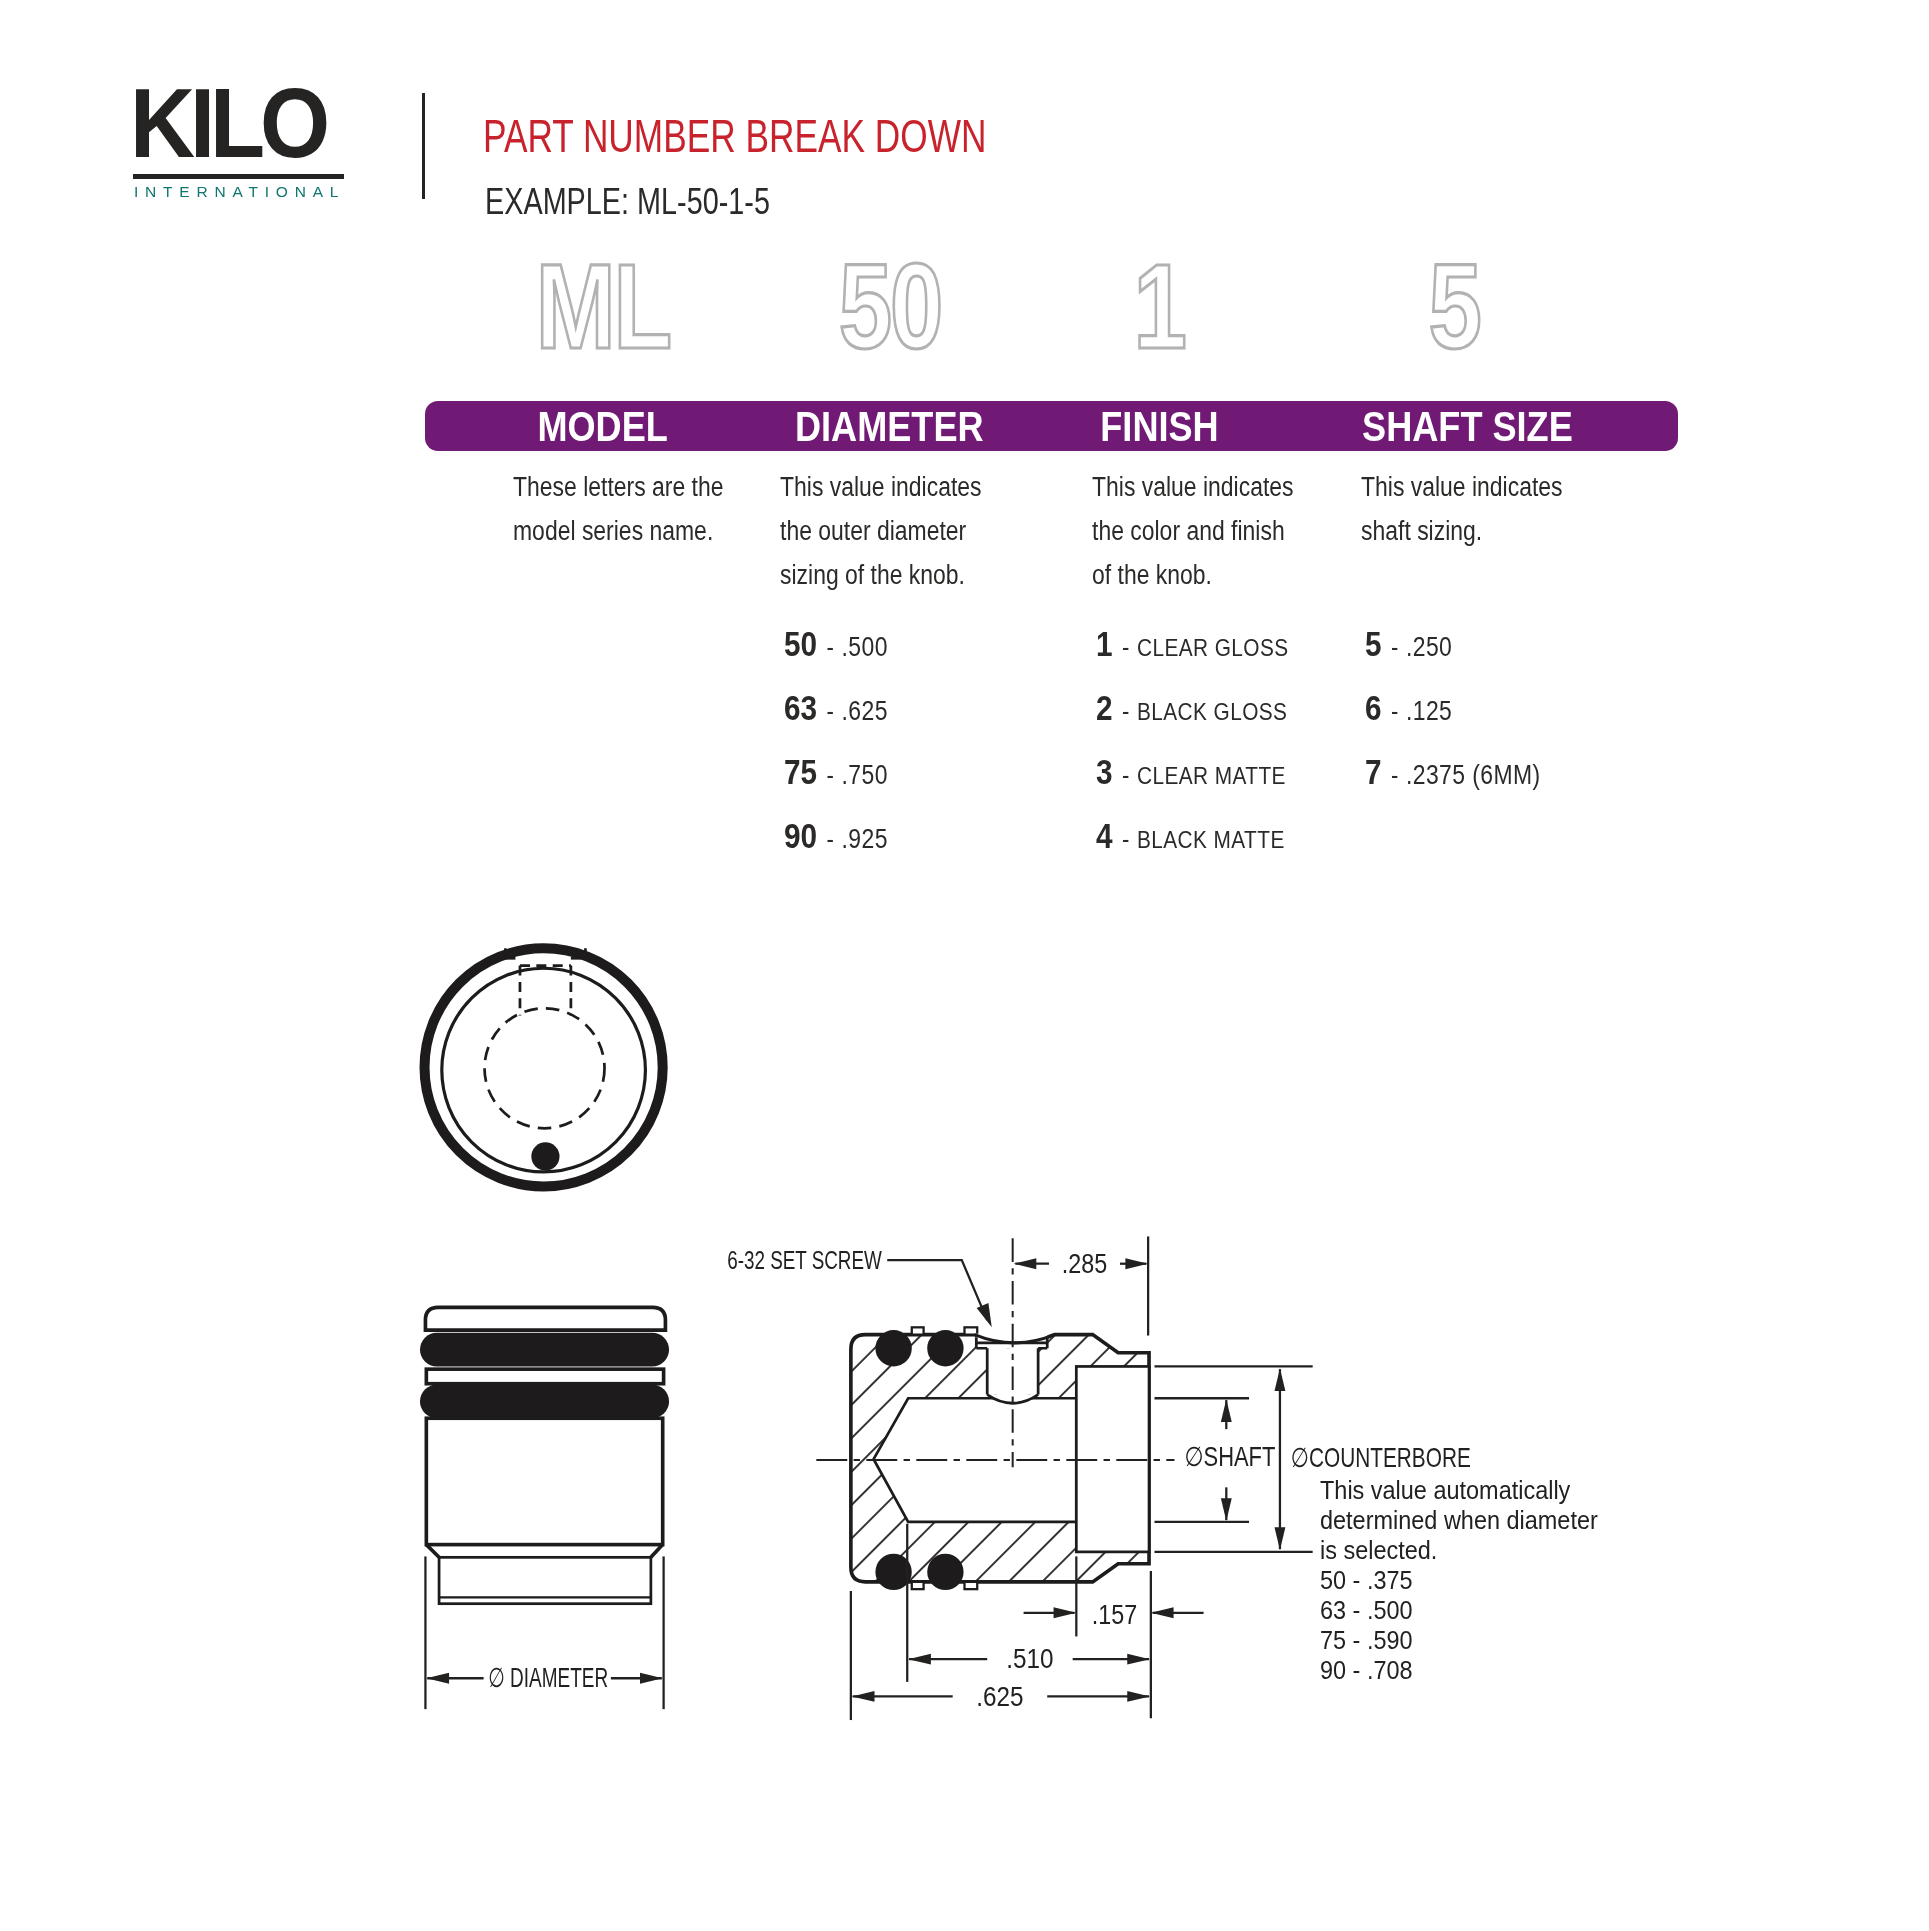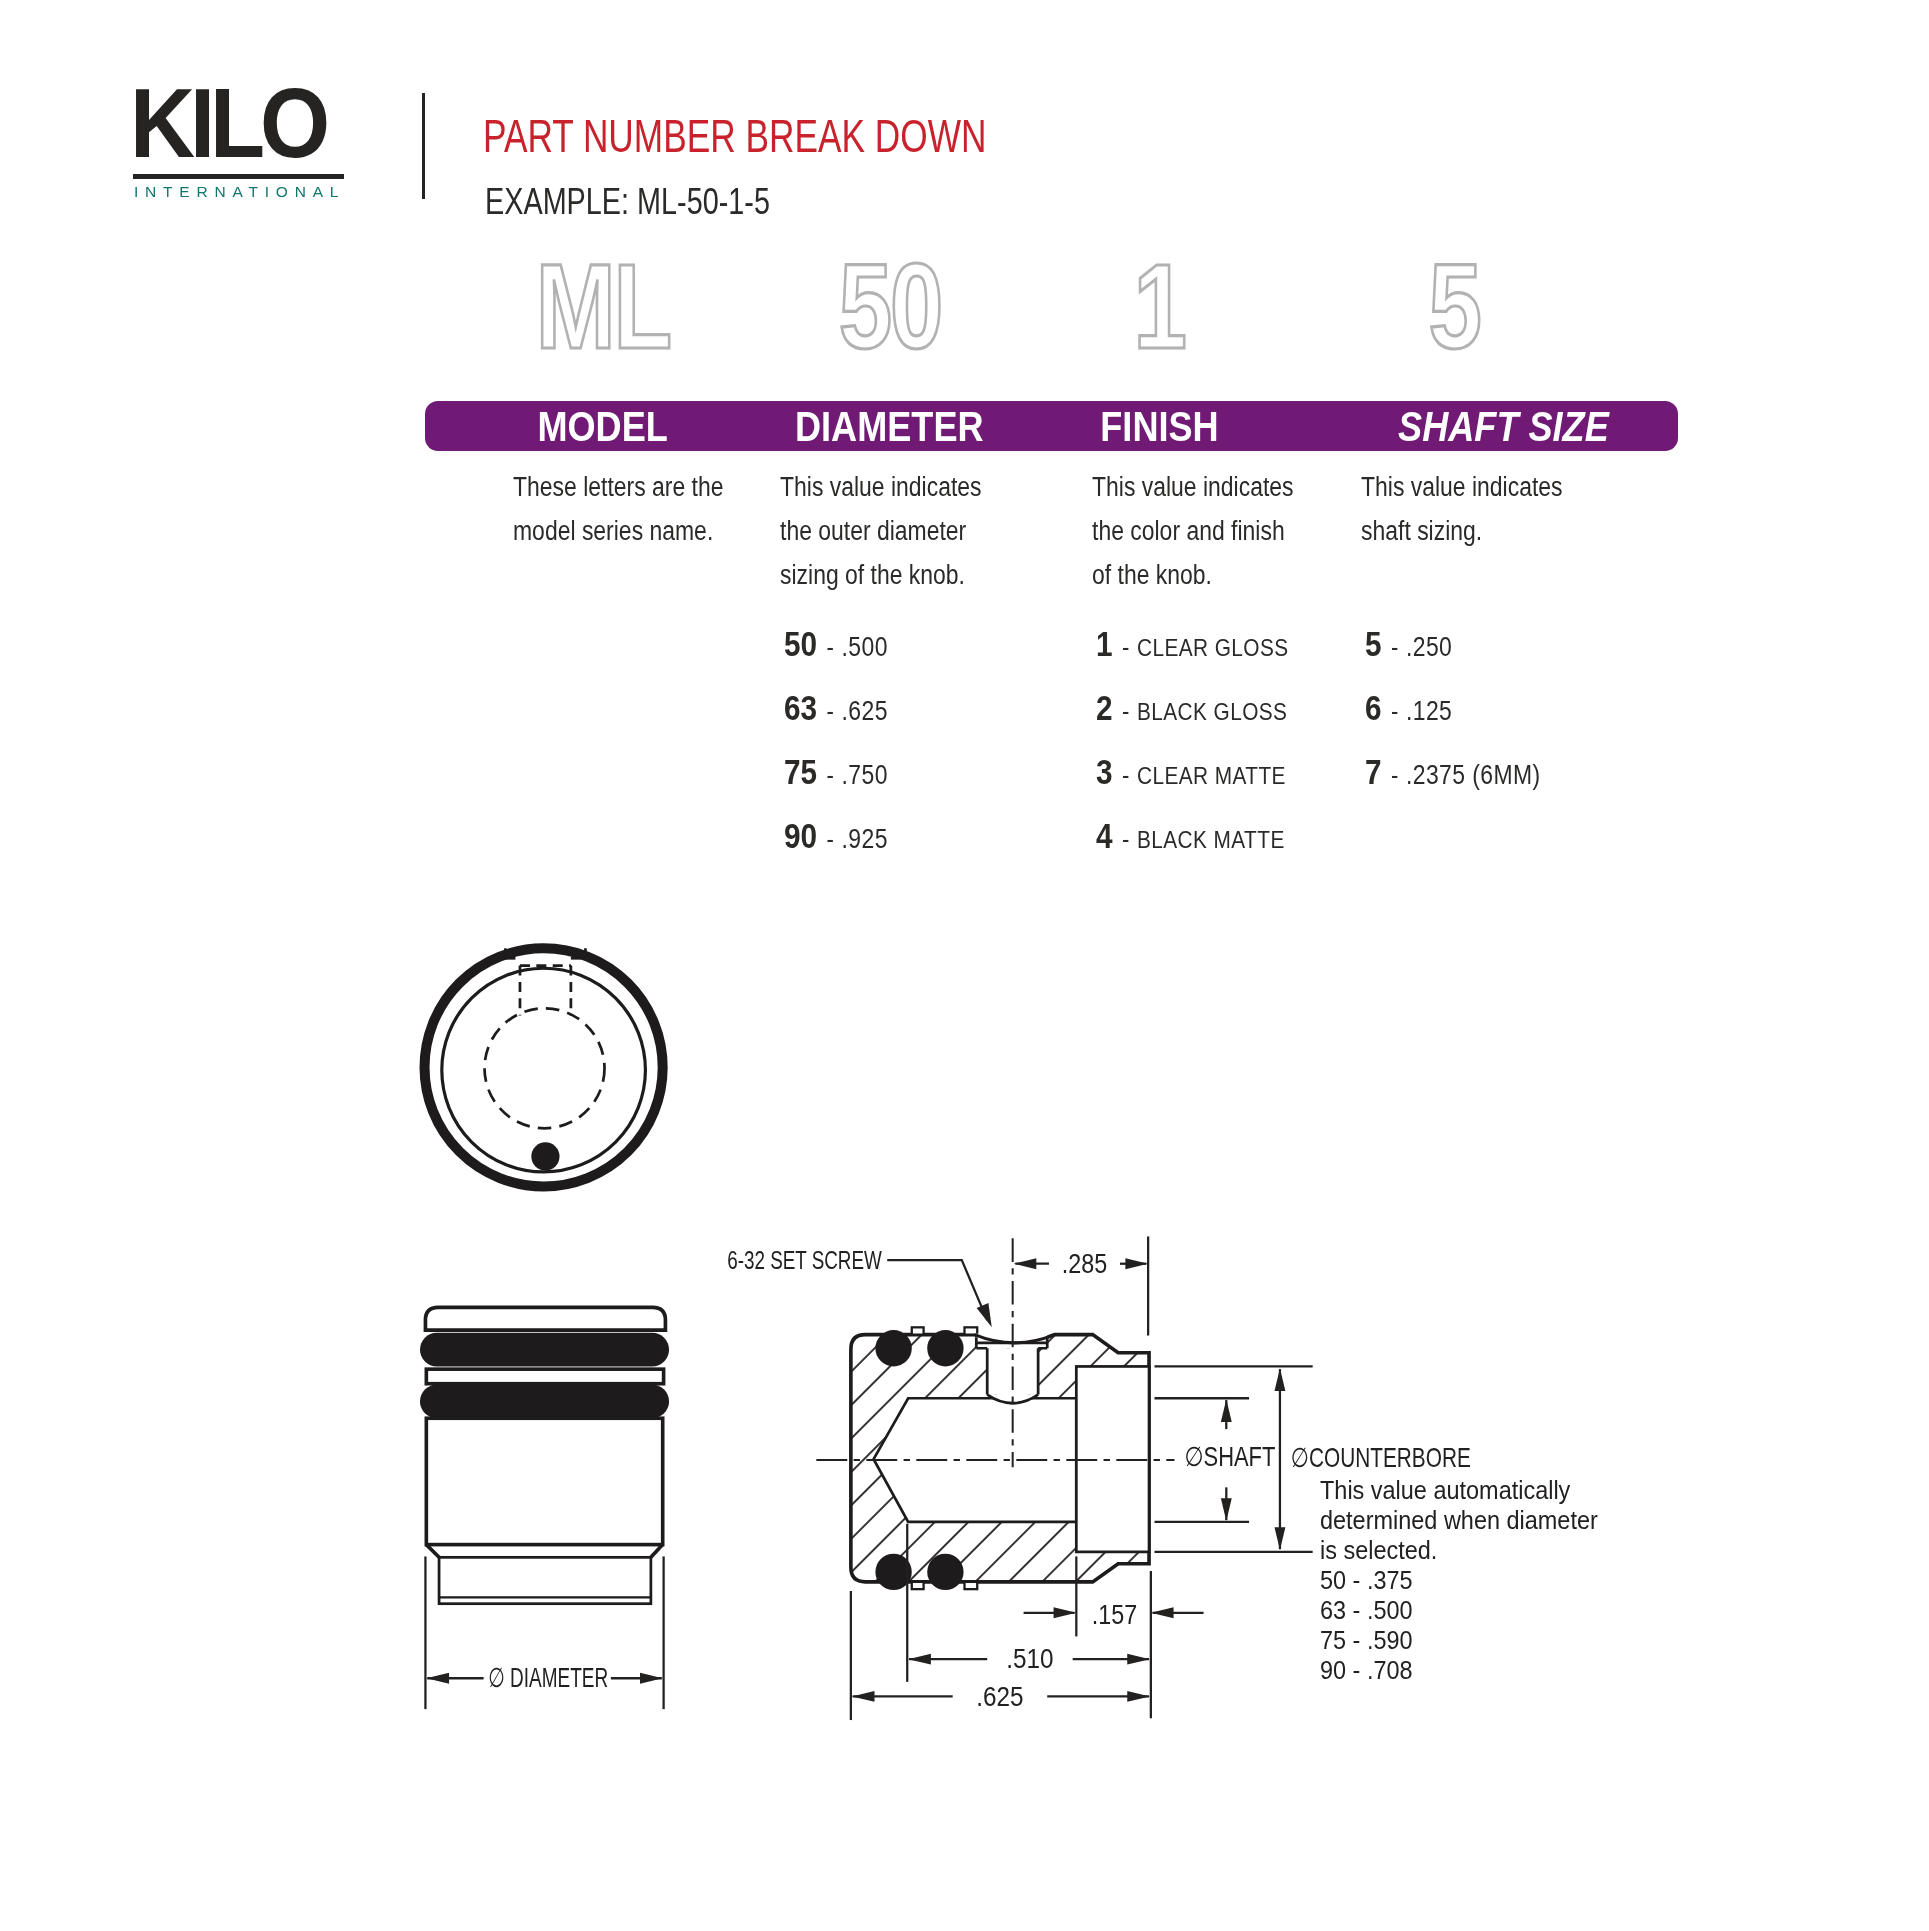--- a/index.html
+++ b/index.html
@@ -76,21 +76,21 @@
 
 <div class="abs ghost" style="left:421px;"><span>ML</span></div>
 <div class="abs ghost" style="left:708px;"><span>50</span></div>
 <div class="abs ghost" style="left:977px;"><span>1</span></div>
 <div class="abs ghost" style="left:1272px;"><span>5</span></div>
 
 <div class="abs segment-bar">
   <div class="segment-label" style="left:23.6px;"><span>MODEL</span></div>
   <div class="segment-label" style="left:310px;"><span>DIAMETER</span></div>
   <div class="segment-label" style="left:580px;"><span>FINISH</span></div>
-  <div class="segment-label" style="left:924px;font-style:italic;"><span>SHAFT SIZE</span></div>
+  <div class="segment-label" style="left:888px;"><span>SHAFT SIZE</span></div>
 </div>
 
 <div class="abs col-desc" style="left:513px;top:465px;">
   <div>These letters are the</div>
   <div>model series name.</div>
 </div>
 <div class="abs col-desc" style="left:780px;top:465px;">
   <div>This value indicates</div>
   <div>the outer diameter</div>
   <div>sizing of the knob.</div>

